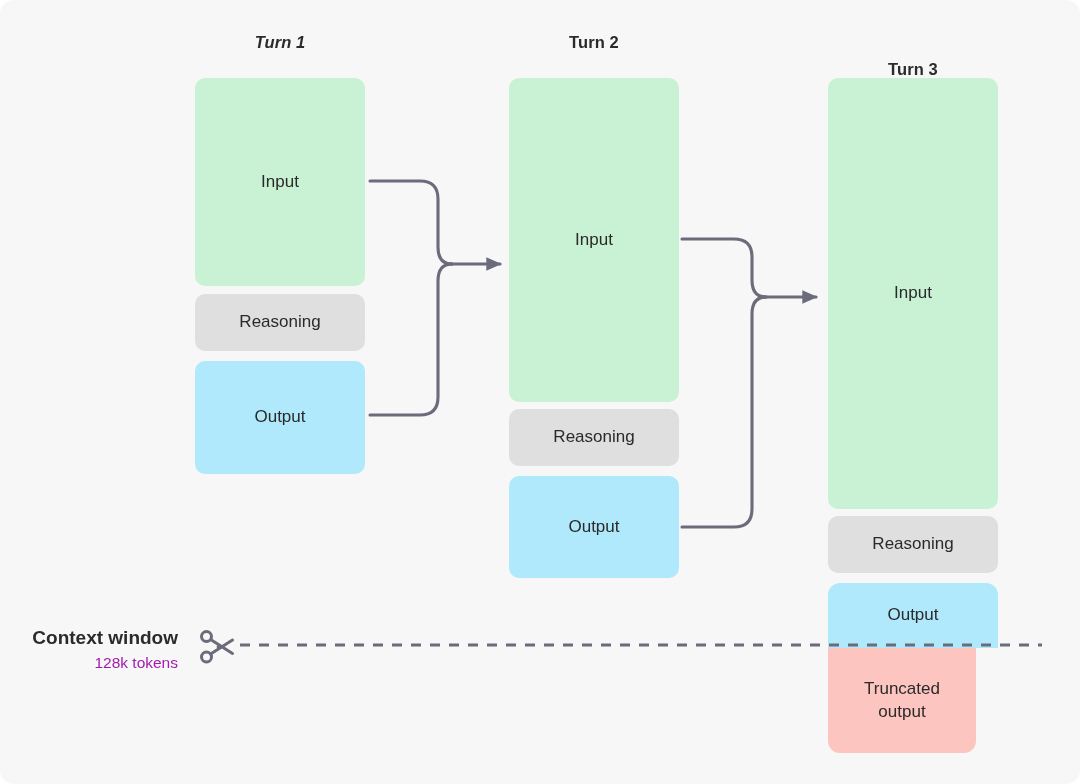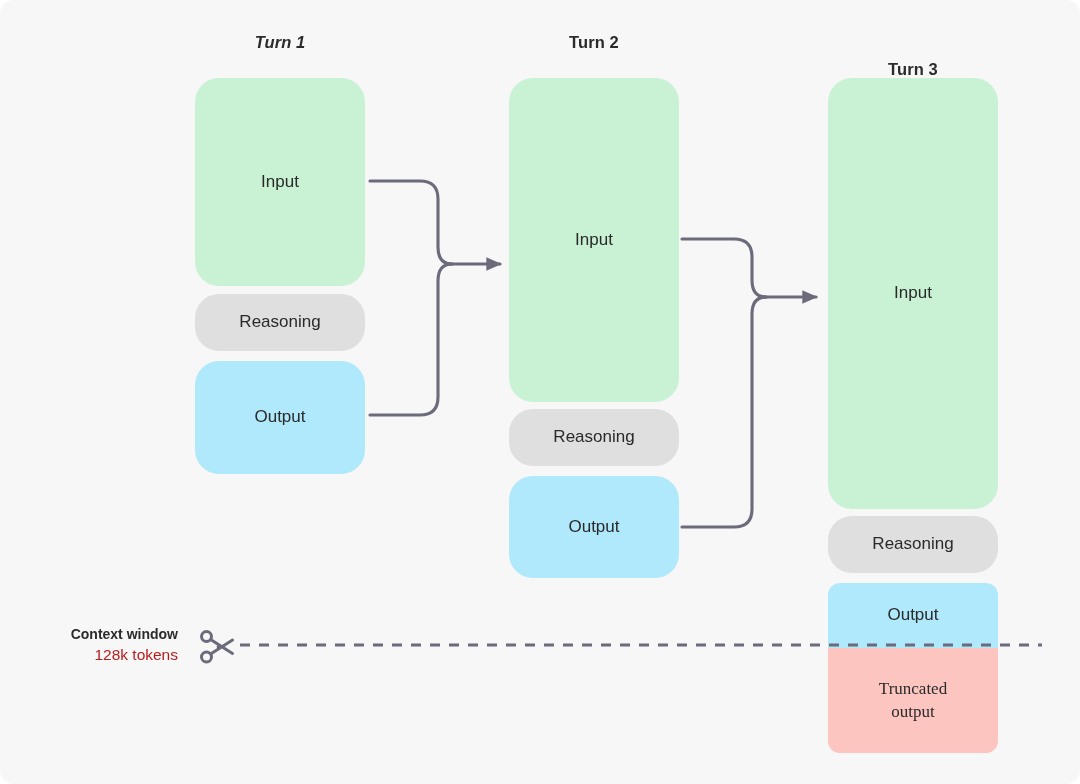--- a/index.html
+++ b/index.html
@@ -29,21 +29,21 @@
     font-weight: 700;
     color: #2b2b2b;
     text-align: center;
     letter-spacing: 0.1px;
     white-space: nowrap;
   }
 
   
   .block {
     position: absolute;
-    border-radius: 24px;
+    border-radius: 10px;
     display: flex;
     align-items: center;
     justify-content: center;
     box-sizing: border-box;
   }
   .block-label {
     font-size: 17px;
     color: #2a2a2a;
     line-height: 1.32;
     text-align: center;
@@ -58,29 +58,29 @@
 
   
   .ctx-label {
     position: absolute;
     text-align: right;
     line-height: 1.45;
     white-space: nowrap;
   }
   .ctx-title {
     display: block;
-    font-size: 14px;
+    font-size: 19px;
     font-weight: 700;
     color: #2b2b2b;
   }
   .ctx-sub {
     display: block;
     font-size: 15.5px;
     font-weight: 400;
-    color: #b91c1c;
+    color: #a21caf;
   }
   .scissors {
     position: absolute;
   }
   .cut-line {
     position: absolute;
   }
 </style>
 </head>
 <body>
@@ -113,21 +113,21 @@
 
   <div class="block" style="left:828px; top:78px; width:170px; height:431px; background:#c9f2d5;">
     <span class="block-label">Input</span>
   </div>
   <div class="block" style="left:828px; top:516px; width:170px; height:57px; background:#dfdfdf;">
     <span class="block-label">Reasoning</span>
   </div>
   <div class="block" style="left:828px; top:583px; width:170px; height:65px; background:#b0e9fb; border-radius:12px 12px 0 0;">
     <span class="block-label">Output</span>
   </div>
-  <div class="block" style="left:828px; top:648px; width:170px; height:105px; background:#fcc5c0; border-radius:0 0 12px 12px;font-family:Liberation Serif, serif;">
+  <div class="block" style="left:828px; top:648px; width:148px; height:105px; background:#fcc5c0; border-radius:0 0 12px 12px;">
     <span class="block-label">Truncated
 output</span>
   </div>
 
   <svg class="connector" style="left:360px; top:150px; width:160px; height:290px;" viewBox="0 0 160 290">
     <defs>
       <marker id="arrowA" viewBox="0 0 10 10" refX="8.5" refY="5" markerWidth="5.2" markerHeight="5.2" orient="auto-start-reverse">
         <path d="M 0 0.8 L 9.5 5 L 0 9.2 z" fill="#6b6b7b"></path>
       </marker>
     </defs>

